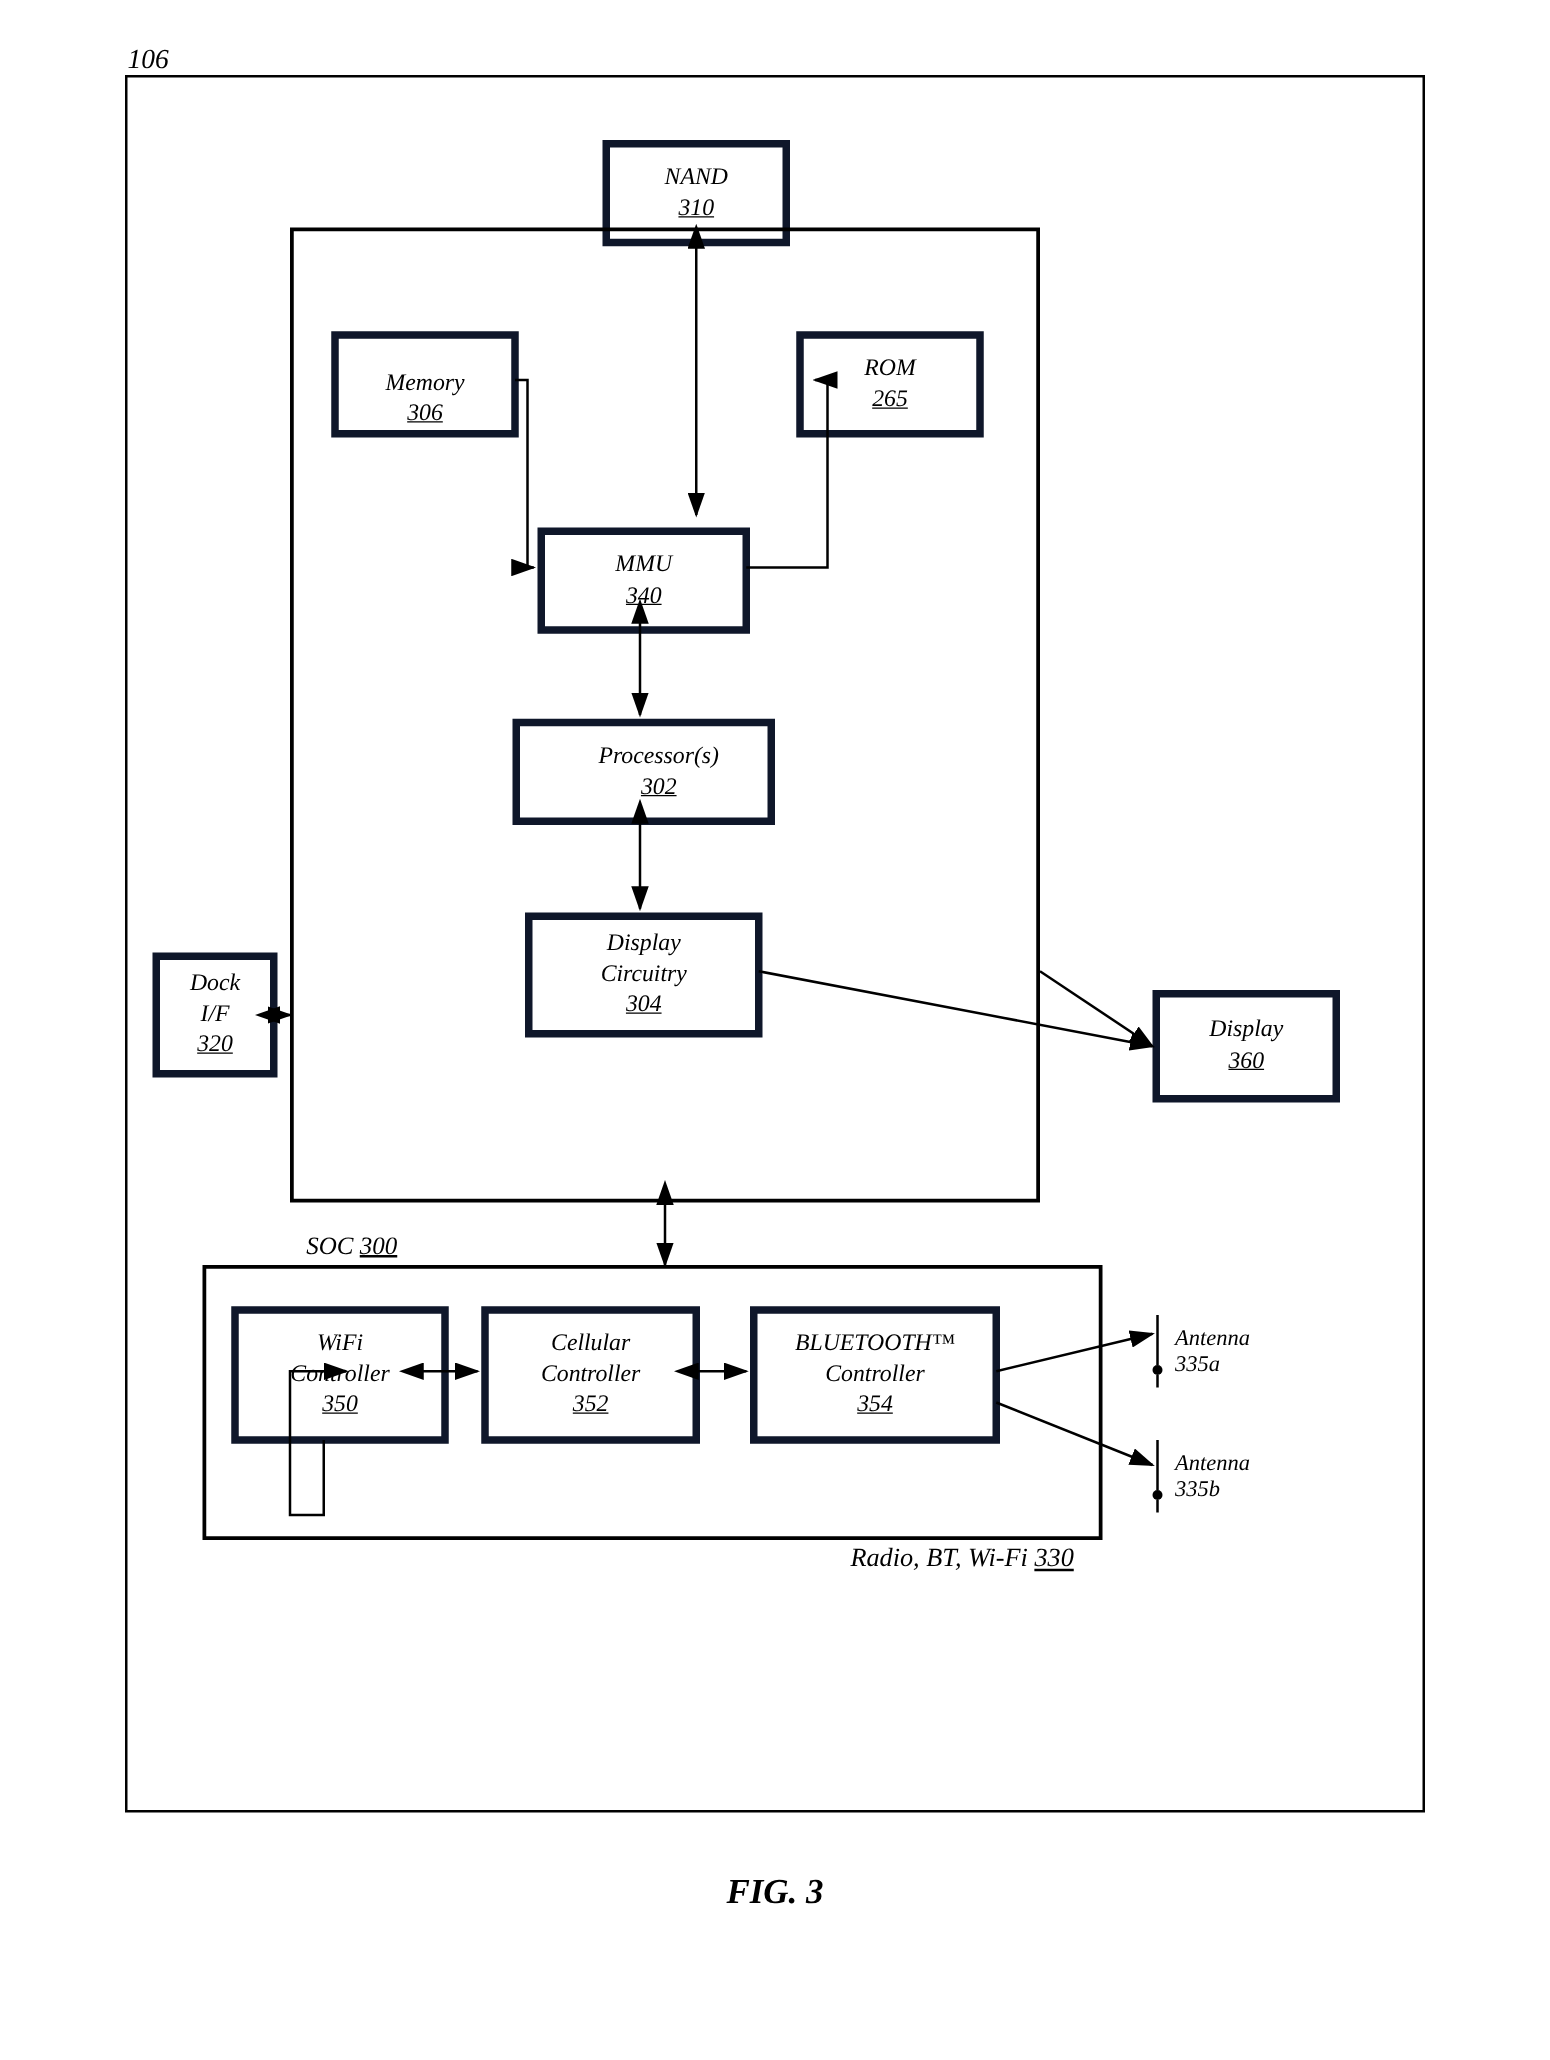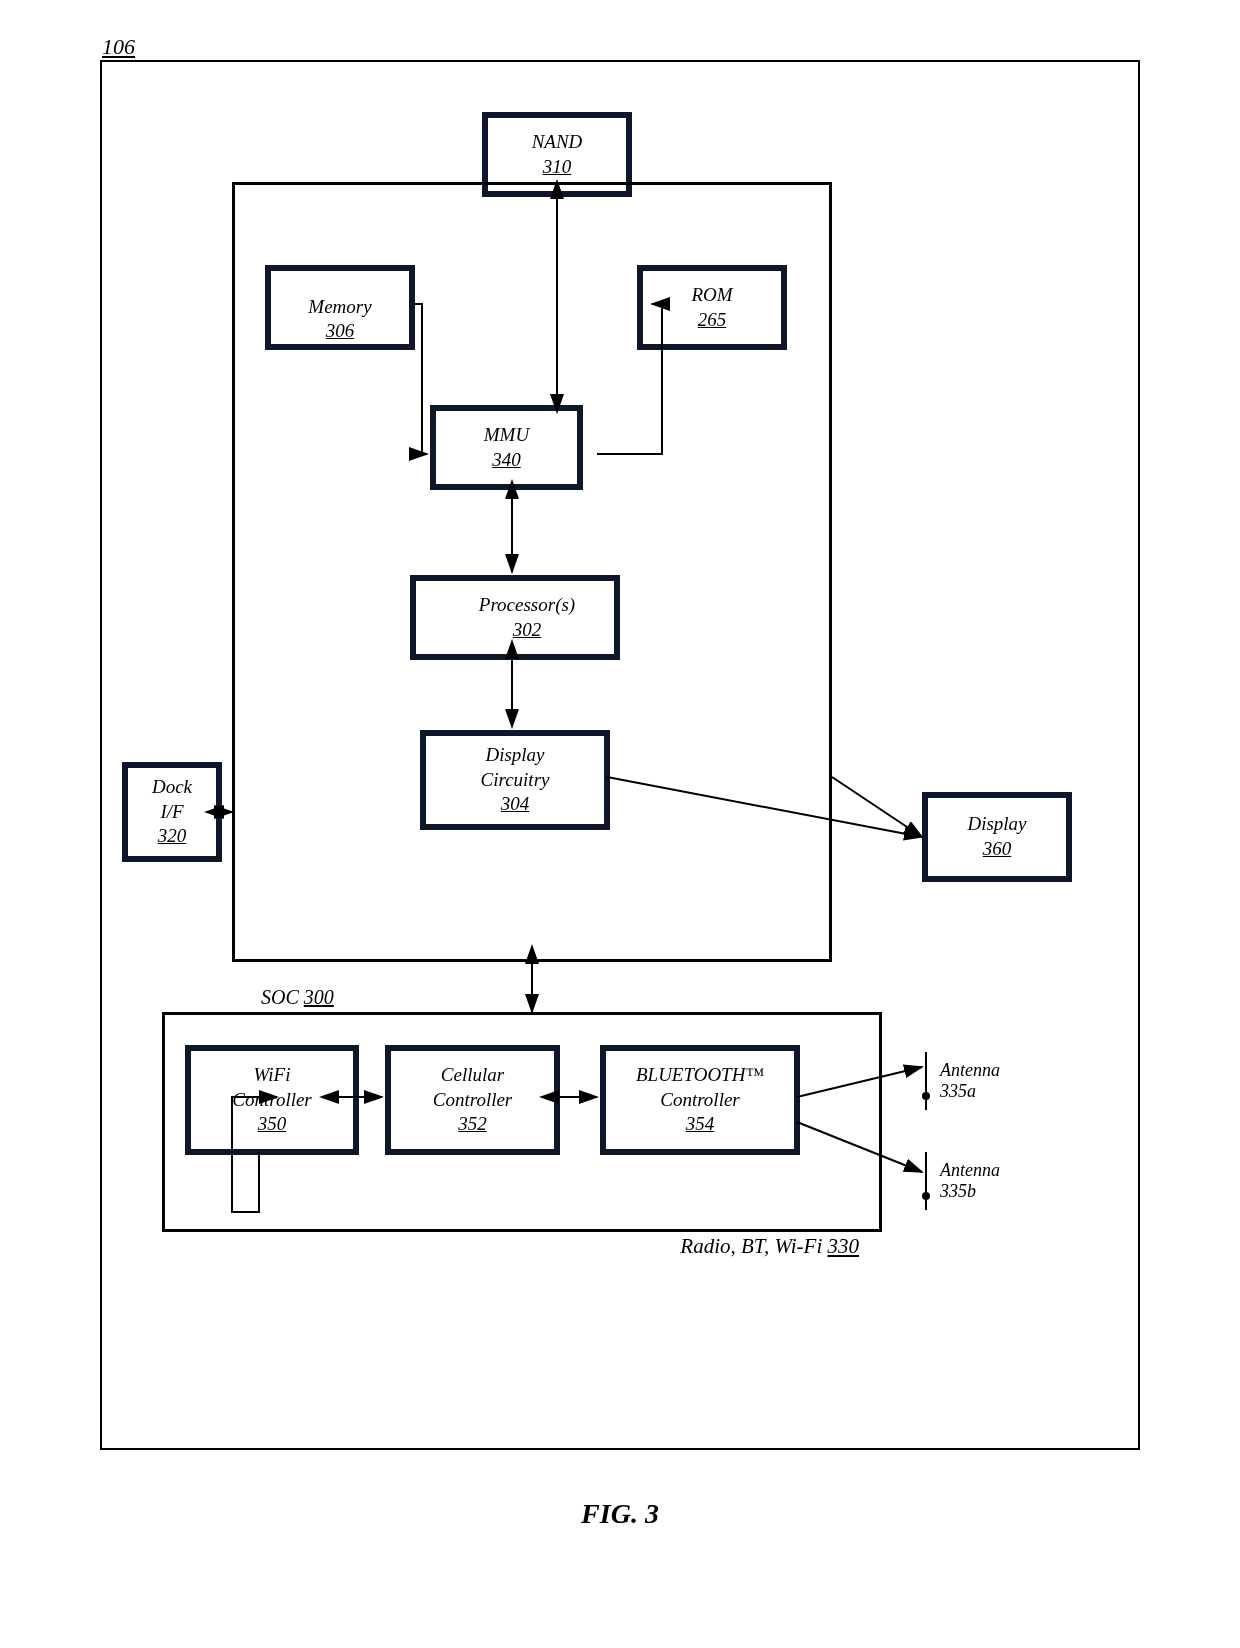--- a/index.html
+++ b/index.html
@@ -28,35 +28,34 @@
       right: 30px;
       bottom: 100px;
       border: 2px solid #000;
     }
     .label-106 {
       position: absolute;
       top: -28px;
       left: 0px;
       font-style: italic;
       font-size: 22px;
-      text-decoration: underline;
     }
     
     .soc-box {
       position: absolute;
       top: 120px;
       left: 130px;
       width: 600px;
       height: 780px;
       border: 3px solid #000;
     }
     .label-soc {
       position: absolute;
       bottom: -50px;
-      left: 26px;
+      left: 10px;
       font-style: italic;
       font-size: 20px;
       text-align: center;
     }
     .label-soc-num {
       text-decoration: underline;
     }
     
     .radio-box {
       position: absolute;
@@ -136,21 +135,21 @@
       <div class="comp-box" style="top:80px; left:30px; width:150px; height:85px;justify-content:flex-end;">
         <span>Memory</span>
         <span class="num">306</span>
       </div>
 
       <div class="comp-box" style="top:80px; right:42px; width:150px; height:85px;">
         <span>ROM</span>
         <span class="num">265</span>
       </div>
 
-      <div class="comp-box" style="top:220px; left:195px; width:153px; height:85px;">
+      <div class="comp-box" style="top:237px; left:195px; width:170px; height:85px;">
         <span>MMU</span>
         <span class="num">340</span>
       </div>
 
       <div class="comp-box" style="top:390px; left:175px; width:210px; height:85px;padding-left:24px;">
         <span>Processor(s)</span>
         <span class="num">302</span>
       </div>
 
       <div class="comp-box" style="top:545px; left:185px; width:190px; height:100px;">

